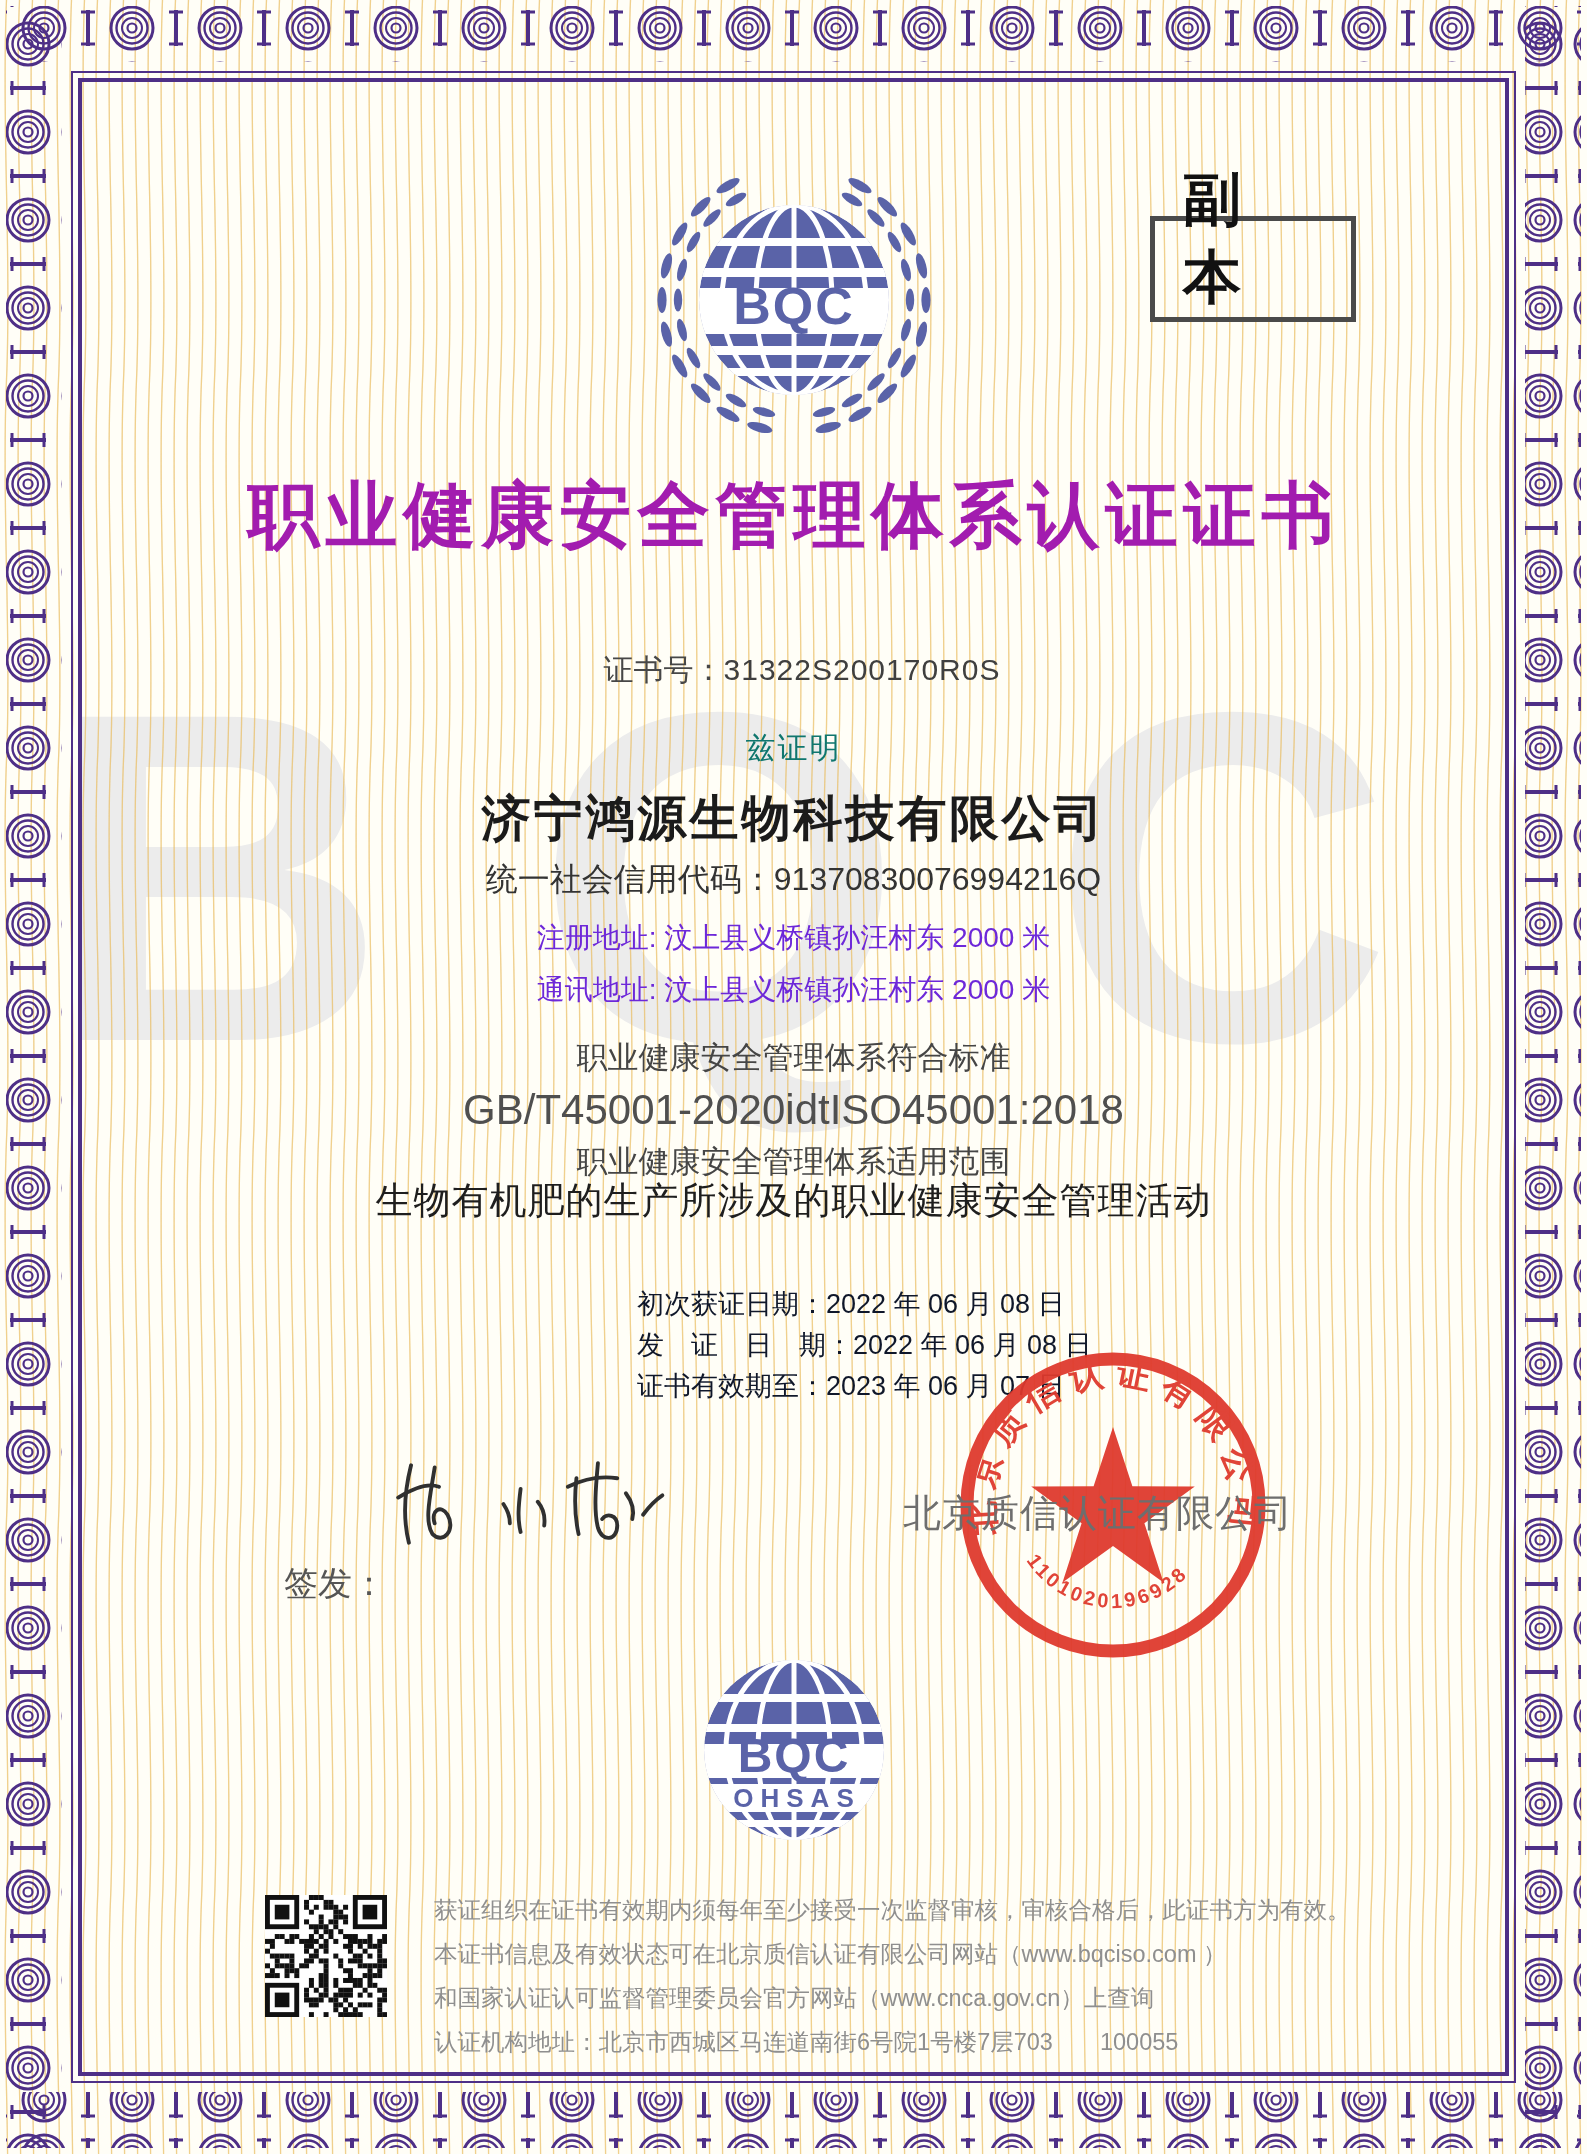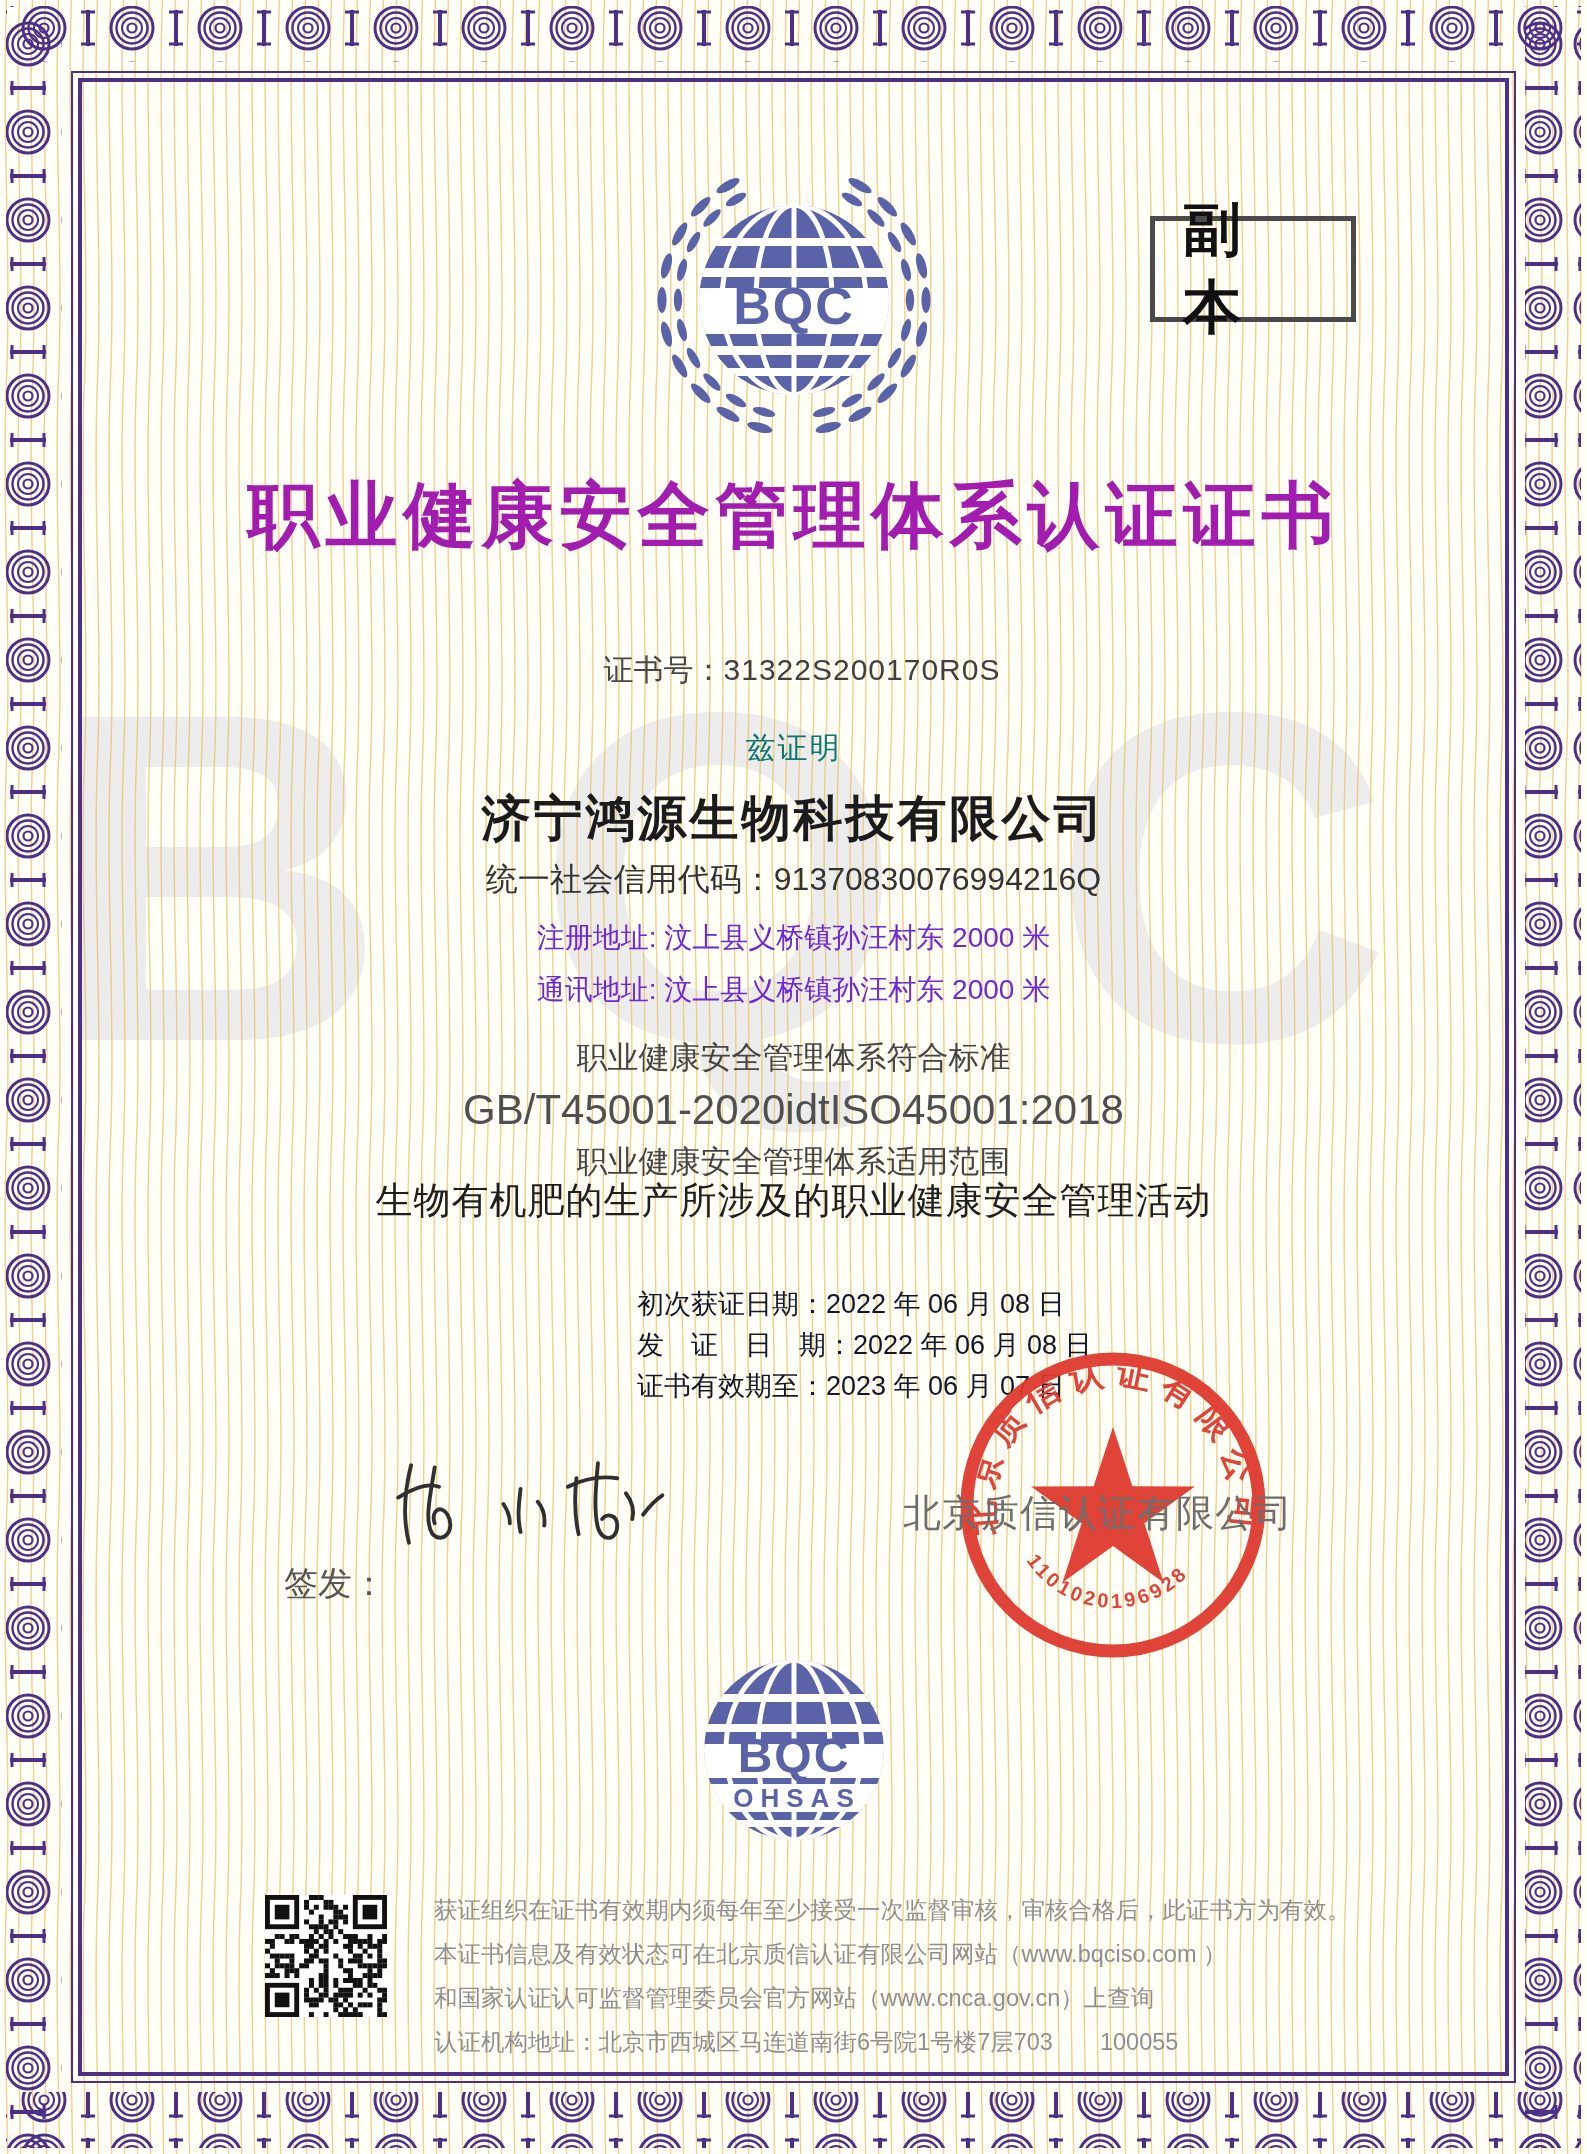--- a/index.html
+++ b/index.html
@@ -4,21 +4,21 @@
 <style>
   html,body{margin:0;padding:0;background:#ffffff;}
   .page{position:relative;width:1587px;height:2154px;background:#FFFEF7;overflow:hidden;
         font-family:"Liberation Sans", sans-serif;color:#222;}
   .abs{position:absolute;}
   .ctr{left:0;right:0;text-align:center;}
   .bg-svg{position:absolute;left:0;top:0;z-index:0;}
   .content{position:relative;z-index:2;}
 
   .copy-box{left:1150px;top:216px;width:196px;height:96px;border:5px solid #4a4a4a;
-            display:flex;align-items:center;justify-content:center;z-index:3;}
+            display:flex;align-items:flex-end;justify-content:center;z-index:3;}
   .copy-box span{font-family:"Liberation Serif", serif;font-size:58px;font-weight:700;
                  color:#111;letter-spacing:28px;padding-left:28px;}
 
   .title{top:468px;font-size:72px;font-weight:700;color:#a21caf;letter-spacing:6px;}
 
   .certno{top:650px;font-size:30px;color:#474747;margin-left:17px;}
   .certno .num{color:#3f3f3f;letter-spacing:1px;}
   .certify{top:728px;font-size:30px;color:#0f766e;letter-spacing:2px;}
   .company{top:786px;font-size:49px;font-weight:700;color:#1b1b1b;letter-spacing:3px;}
   .creditcode{top:858px;font-size:32px;color:#333;}

